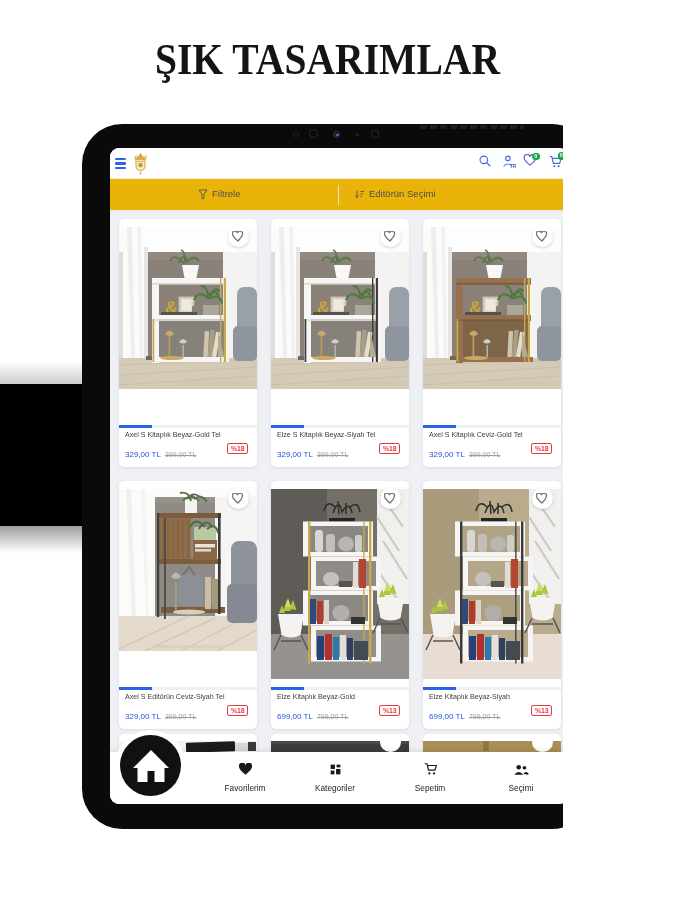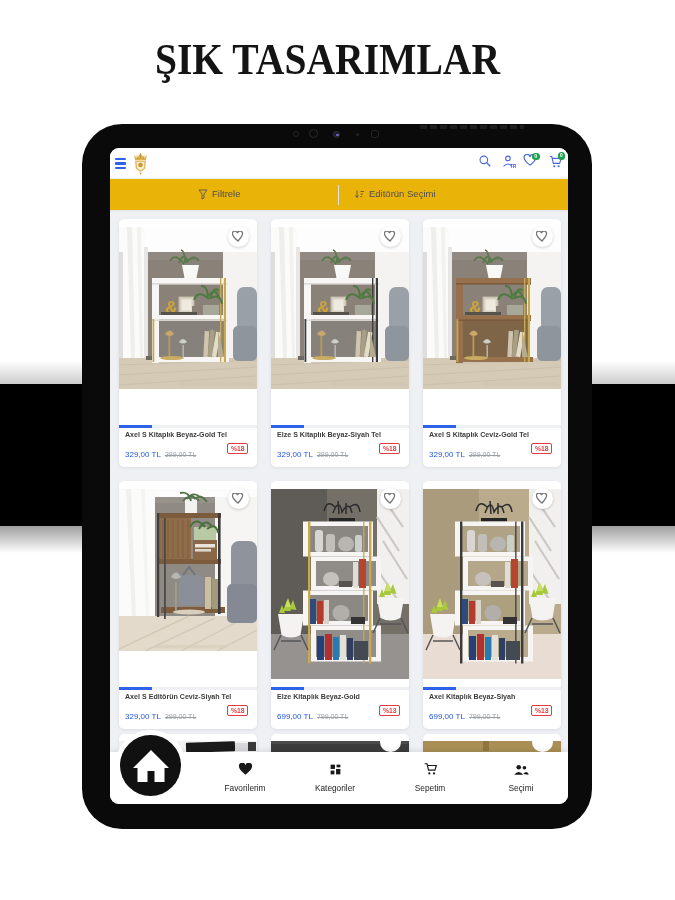--- a/index.html
+++ b/index.html
@@ -1,18 +1,18 @@
 <!DOCTYPE html>
 <html lang="tr"><head>
 <meta charset="utf-8">
 <title>Şık Tasarımlar</title>
 <style>
 * { margin:0; padding:0; box-sizing:border-box; }
 html,body { width:675px; height:900px; background:#fff; font-family:"Liberation Sans",sans-serif; overflow:hidden; }
-#stage { position:relative; width:675px; height:900px; background:#fff; overflow:hidden; }
+#stage { position:relative; width:563px; height:900px; background:#fff; overflow:hidden; }
 .abs { position:absolute; }
 
 
 #headline { position:absolute; left:-10px; top:33px; width:675px; text-align:center;
   font-family:"Liberation Serif",serif; font-weight:bold; font-size:45px; letter-spacing:0px; color:#141414; transform:scaleX(0.88); }
 
 
 #band { position:absolute; left:0; top:384px; width:675px; height:142px; background:#000; }
 #bandshadow-top { position:absolute; left:0; top:361px; width:675px; height:23px;
   background:linear-gradient(#ffffff, #cccccc); }
@@ -43,21 +43,21 @@
 
 
 .card { position:absolute; width:138px; height:248px; background:#fff; border-radius:5px;
   box-shadow:0 1px 3px rgba(40,40,60,0.10); overflow:hidden; }
 .pimg { position:absolute; left:0; top:8px; width:138px; overflow:hidden; }
 .heartbtn { position:absolute; right:8.5px; top:7px; width:21px; height:21px; background:#fff;
   border-radius:50%; box-shadow:0 1px 3px rgba(0,0,0,0.18); display:flex; align-items:center; justify-content:center; }
 .ptrack { position:absolute; left:0; top:206px; width:138px; height:3px; background:#eef0f4; }
 .pfill { width:33px; height:3px; background:#2e62e9; }
 .ptitle { position:absolute; left:6px; top:212px; width:126px; font-size:7.1px; color:#3c3c3c;
-  white-space:nowrap; overflow:hidden;font-weight:bold; }
+  white-space:nowrap; overflow:hidden; }
 .prow { position:absolute; left:6px; top:224px; width:126px; height:14px; }
 .pnew { color:#2456e0; font-size:8px; font-weight:normal; }
 .pold { color:#9aa0a6; font-size:7px; text-decoration:line-through; margin-left:4px; }
 .pbadge { position:absolute; right:3px; top:0px; border:1px solid #e5383f; color:#e5383f;
   font-size:6.8px; font-weight:bold; border-radius:2px; padding:1px 2.5px; background:#fff; }
 
 
 #navbar { position:absolute; left:0; top:604px; width:458px; height:52px; background:#fff;
   box-shadow:0 -2px 5px rgba(0,0,0,0.08); }
 .navitem { position:absolute; top:10px; width:70px; text-align:center; color:#161616; }
@@ -514,21 +514,21 @@
 <div class="heartbtn">
           <svg width="12" height="11" viewBox="0 0 24 22">
             <path d="M12 20 C5 14 1 10 1 6 a5 5 0 0 1 10 -1.5 a5 5 0 0 1 10 1.5 c0 4 -4 8 -9 14z" fill="none" stroke="#777" stroke-width="2.6"></path>
           </svg>
         </div>
 
 <div class="ptrack">
           <div class="pfill"></div>
         </div>
 
-<div class="ptitle">Axel Kitaplık Beyaz-Siyah</div>
+<div class="ptitle">Elze Kitaplık Beyaz-Siyah</div>
 
 <div class="prow"><span class="pnew">699,00 TL</span><span class="pold">799,00 TL</span><span class="pbadge">%13</span></div>
 </div>
 
   <div class="card" style="left:9px;top:586px;height:70px;">
     <div style="position:absolute;left:0;top:7px;width:138px;height:54px;background:#f2f2f4;">
       <div style="position:absolute;left:67px;top:1px;width:49px;height:10px;background:#1b1b1b;border-radius:1px;transform:rotate(-2deg);"></div>
       <div style="position:absolute;left:116px;top:2px;width:13px;height:8px;background:#d8d8da;"></div>
       <div style="position:absolute;left:129px;top:1px;width:8px;height:9px;background:#3a3a3a;"></div>
     </div>

